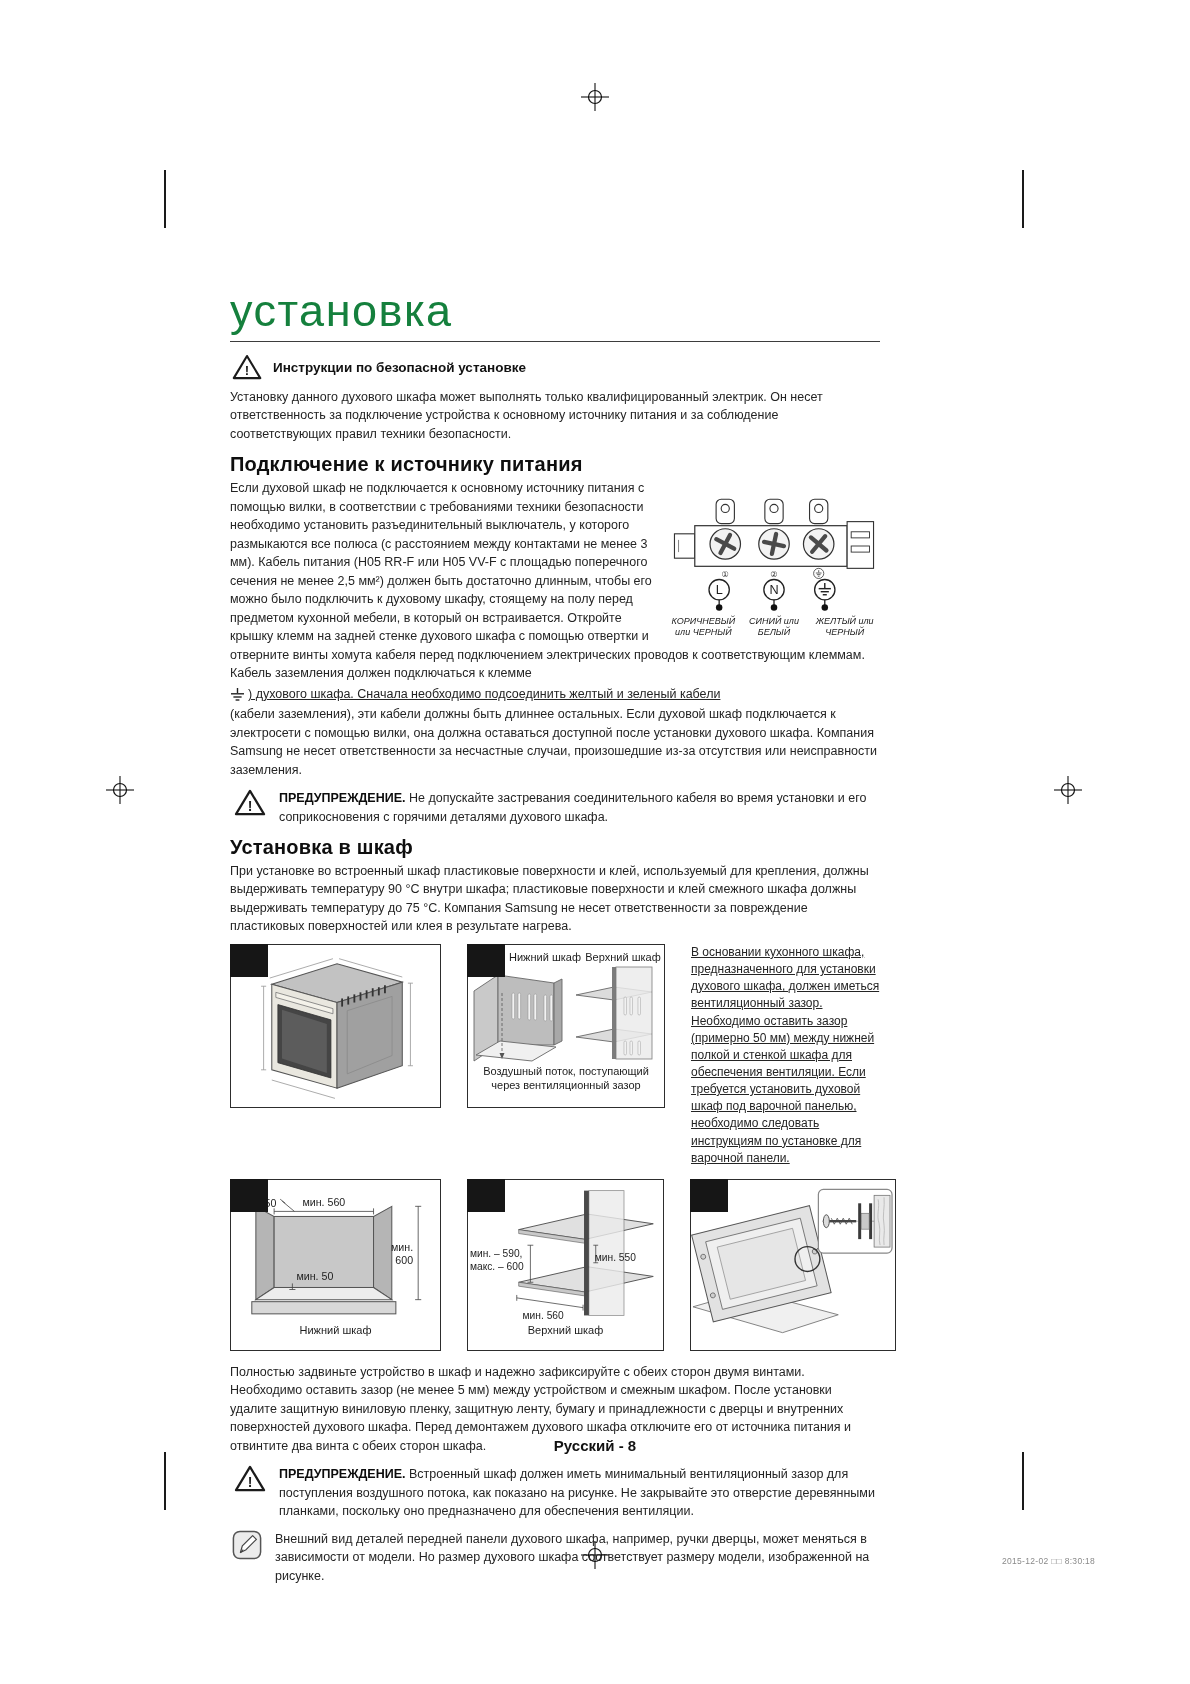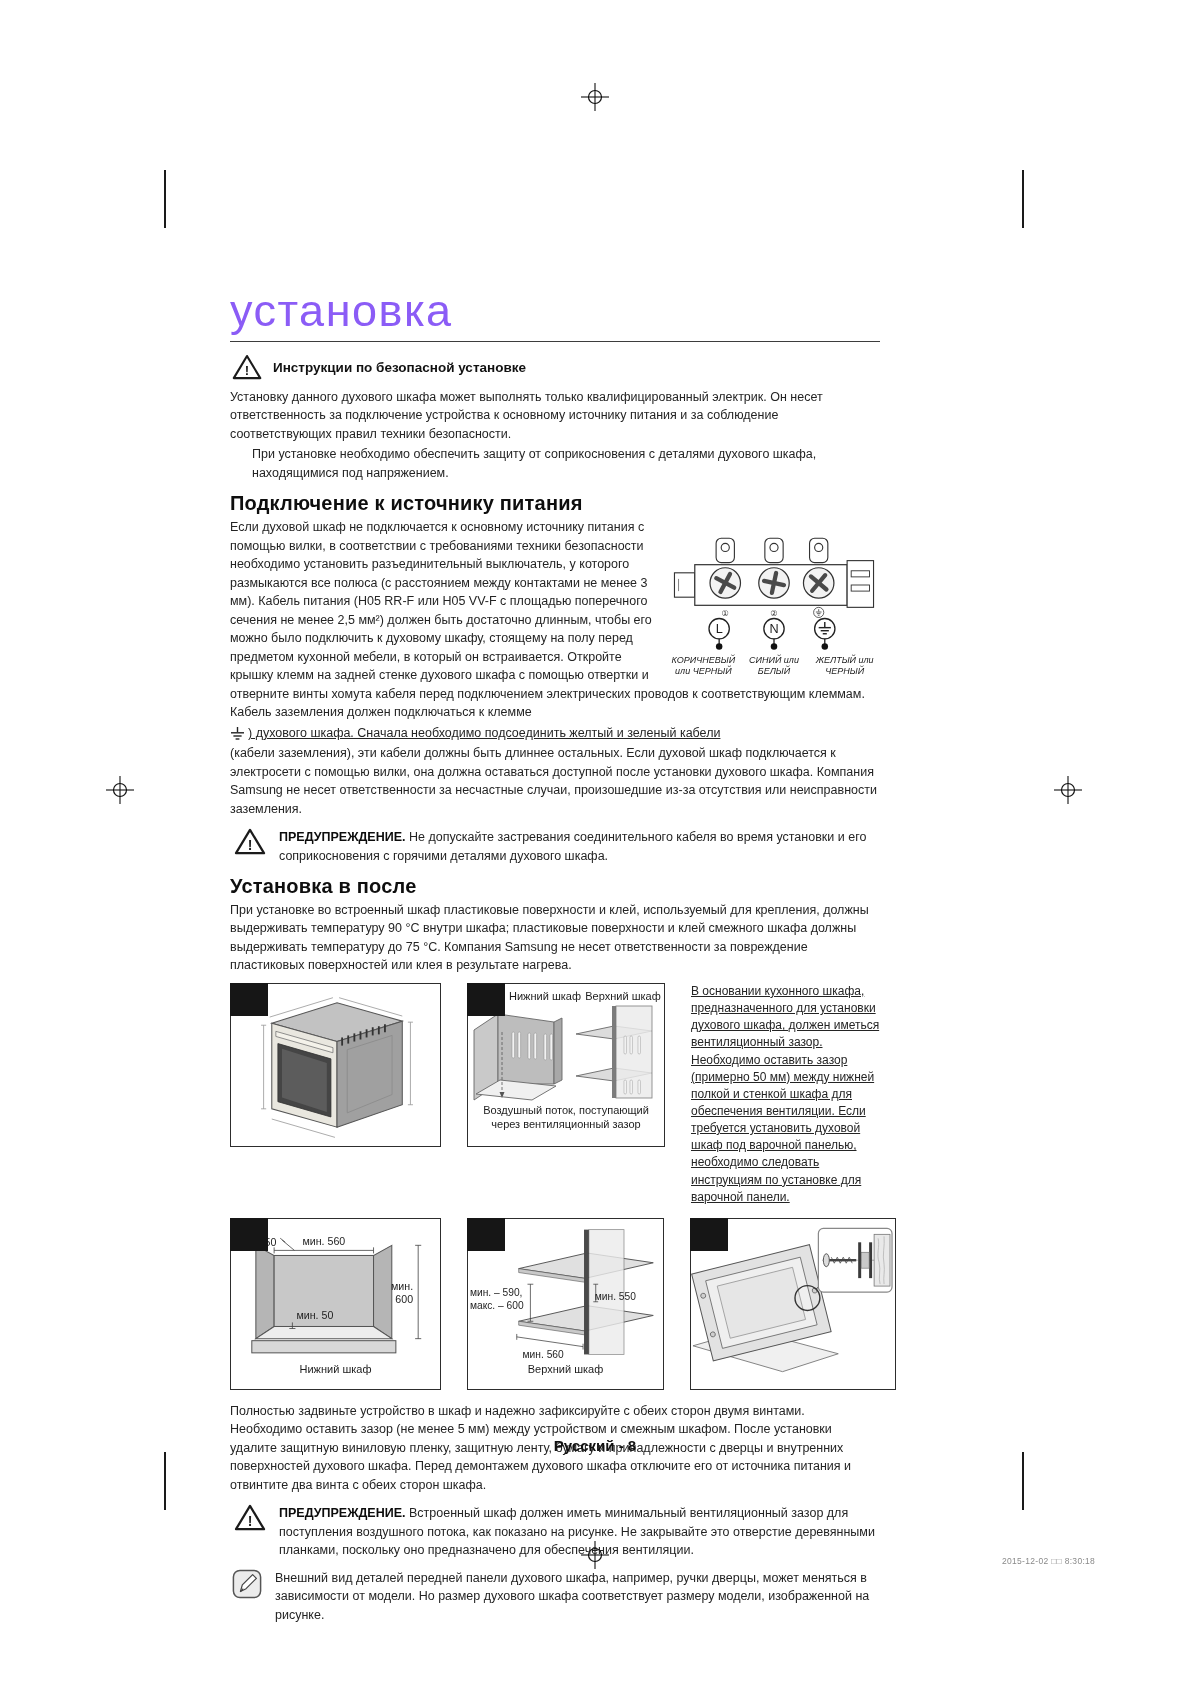--- a/index.html
+++ b/index.html
@@ -1,20 +1,20 @@
 <!DOCTYPE html>
 <html><head>
 <meta charset="utf-8">
 <style>
   html,body { margin:0; padding:0; background:#fff; }
   .page { position:relative; width:1190px; height:1684px; background:#fff; overflow:hidden;
           font-family:"Liberation Sans", sans-serif; color:#242424; }
   .content { position:absolute; left:230px; top:288px; width:650px; }
 
-  h1.title { font-size:45px; font-weight:400; color:#8b5cf6; letter-spacing:1.5px; line-height:1.02;
+  h1.title { font-size:45px; font-weight:400; color:#15803d; letter-spacing:1.5px; line-height:1.02;
              margin:0 0 12px 0; padding-bottom:7px; border-bottom:1.6px solid #3d3d3d; }
   .safety-head { display:flex; align-items:center; gap:11px; margin:4px 0 7px 2px; }
   .safety-head .hd { font-size:13.5px; font-weight:bold; color:#111; }
 
   p.body { font-size:12.5px; line-height:1.48; margin:0 0 2px 0; }
   p.indent { padding-left:22px; }
   h2.sec { font-size:20px; font-weight:bold; color:#0e0e0e; margin:10px 0 3px 0; letter-spacing:.2px; }
 
   .power { overflow:visible; }
   .wiring-fig { float:right; width:212px; margin:2px 0 4px 12px; }
@@ -84,21 +84,20 @@
     <h1 class="title">установка</h1>
 
     <div class="safety-head">
       <svg width="30" height="27" viewBox="0 0 34 30">
         <path d="M17 2 L32 27 L2 27 Z" fill="none" stroke="#1b1b1b" stroke-width="2.4" stroke-linejoin="round"></path>
         <text x="17" y="24" text-anchor="middle" font-size="15" font-weight="bold">!</text>
       </svg>
       <span class="hd">Инструкции по безопасной установке</span>
     </div>
     <p class="body">Установку данного духового шкафа может выполнять только квалифицированный электрик. Он несет ответственность за подключение устройства к основному источнику питания и за соблюдение соответствующих правил техники безопасности.</p>
-    <p class="body indent">При установке необходимо обеспечить защиту от соприкосновения с деталями духового шкафа, находящимися под напряжением.</p>
 
     <h2 class="sec">Подключение к источнику питания</h2>
 
     <div class="power">
       <div class="wiring-fig">
         <svg width="212" height="130" viewBox="0 0 200 128">
           <rect x="2" y="52" width="20" height="24" fill="#fff" stroke="#333" stroke-width="1.1"></rect>
           <line x1="6" y1="58" x2="6" y2="70" stroke="#666" stroke-width="0.8"></line>
           <rect x="22" y="44" width="150" height="40" fill="#fff" stroke="#333" stroke-width="1.2"></rect>
 
@@ -188,21 +187,21 @@
     </div>
 
     <div class="warnrow">
       <svg width="32" height="28" viewBox="0 0 34 30">
         <path d="M17 2 L32 27 L2 27 Z" fill="none" stroke="#1b1b1b" stroke-width="2.4" stroke-linejoin="round"></path>
         <text x="17" y="24" text-anchor="middle" font-size="15" font-weight="bold">!</text>
       </svg>
       <div class="wtxt"><b>ПРЕДУПРЕЖДЕНИЕ.</b> <span>Не допускайте застревания соединительного кабеля во время установки и его соприкосновения с горячими деталями духового шкафа.</span></div>
     </div>
 
-    <h2 class="sec">Установка в после</h2>
+    <h2 class="sec">Установка в шкаф</h2>
     <p class="body">При установке во встроенный шкаф пластиковые поверхности и клей, используемый для крепления, должны выдерживать температуру 90 °C внутри шкафа; пластиковые поверхности и клей смежного шкафа должны выдерживать температуру до 75 °C. Компания Samsung не несет ответственности за повреждение пластиковых поверхностей или клея в результате нагрева.</p>
 
     <div class="figrow">
       <div class="figbox w213 r1">
         <div class="corner"></div>
         <svg width="209" height="158" viewBox="0 0 205 152" style="display:block;margin:3px auto 0;">
           <g stroke="#999" stroke-width="0.8">
             <line x1="32" y1="36" x2="32" y2="118"></line>
               <line x1="29.5" y1="36" x2="34.5" y2="36"></line>
               <line x1="29.5" y1="118" x2="34.5" y2="118"></line>

